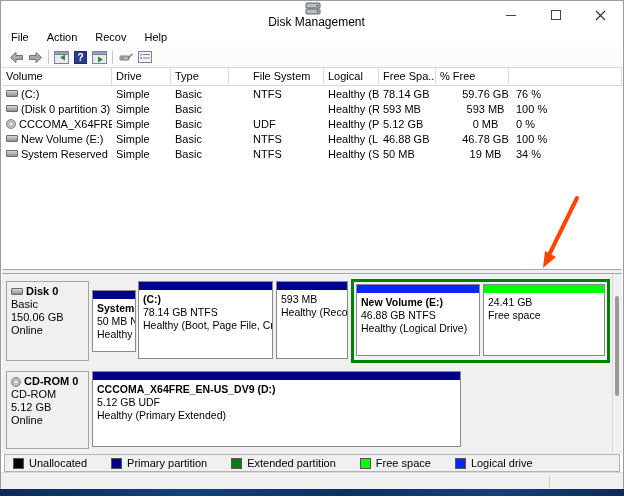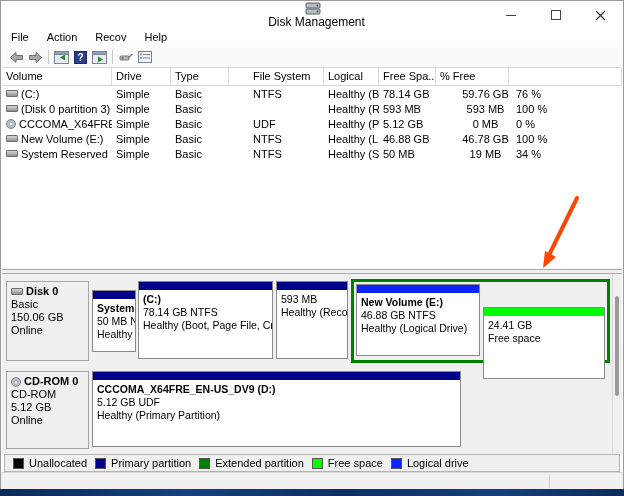--- a/index.html
+++ b/index.html
@@ -48,21 +48,21 @@
   .part { position: absolute; background: #fff; border: 1px solid #8a8a8a; }
   .pbar { height: 10px; border-bottom: 2px solid #fff; }
   .ptext { padding: 1px 4px; line-height: 13px; font-size: 10.5px; white-space: nowrap; overflow: hidden; }
   .pname { font-weight: bold; }
   .extframe { position: absolute; border: 3px solid #008000; background: #f0f0f0; padding: 2px; display: flex; gap: 3px; }
   .extframe .part { position: relative; }
   .vscroll { position: absolute; right: 2px; top: 0; width: 8px; height: 180px; background: #f0f0f0; border-left: 1px solid #dadada; }
   .vthumb { position: absolute; left: 2px; width: 4px; top: 22px; height: 100px; background: #9a9a9a; border-radius: 2px; }
 
   
-  .legendbar { position: absolute; top: 453px; left: 3px; right: 3px; height: 18px; background: #f0f0f0; border: 1px solid #b3b3b3; display: flex; align-items: center; padding-left: 8px; gap: 8px; }
+  .legendbar { position: absolute; top: 453px; left: 3px; right: 3px; height: 18px; background: #f0f0f0; border: 1px solid #b3b3b3; display: flex; align-items: center; padding-left: 8px; gap: 24px; }
   .leg-item { display: flex; align-items: center; gap: 5px; }
   .leg-sq { width: 11px; height: 11px; border: 1px solid #555; }
 
   
   .statusbar { position: absolute; top: 471px; left: 0; right: 0; height: 18px; background: #f0f0f0; border-top: 1px solid #d9d9d9; }
   .status-div { position: absolute; left: 548px; top: 2px; bottom: 2px; width: 1px; background: #cfcfcf; }
   .desktop-stripe { position: absolute; bottom: 0; left: 0; right: 0; height: 7px;
                     background: linear-gradient(90deg, #0c2a58, #14407e 30%, #0d2f63 55%, #153f7c 80%, #0c2a58); }
 
   .arrow-overlay { position: absolute; inset: 0; pointer-events: none; z-index: 50; }
@@ -281,21 +281,21 @@
 
       <div class="extframe" style="left:349px; top:5px; width:259px; height:84px;">
         <div class="part" style="width:124px; height:72px;">
           <div class="pbar" style="background-color: rgb(11, 36, 251);"></div>
           <div class="ptext">
             <div class="pname">New Volume  (E:)</div>
             <div>46.88 GB NTFS</div>
             <div>Healthy (Logical Drive)</div>
           </div>
         </div>
-        <div class="part" style="flex:1; height:72px;margin-top:23px;">
+        <div class="part" style="flex:1; height:72px;">
           <div class="pbar" style="background-color: rgb(0, 255, 0);"></div>
           <div class="ptext">
             <div class="pname"></div>
             <div>24.41 GB</div>
             <div>Free space</div>
           </div>
         </div>
       </div>
 
       <div class="diskinfo" style="top:97px; height:78px;">
@@ -306,21 +306,21 @@
         <div>CD-ROM</div>
         <div>5.12 GB</div>
         <div>Online</div>
       </div>
 
       <div class="part" style="left:90px; top:97px; width:369px; height:76px;">
         <div class="pbar" style="background-color: rgb(0, 0, 139);"></div>
         <div class="ptext">
           <div class="pname">CCCOMA_X64FRE_EN-US_DV9  (D:)</div>
           <div>5.12 GB UDF</div>
-          <div>Healthy (Primary Partition)</div>
+          <div>Healthy (Primary Extended)</div>
         </div>
       </div>
 
       <div class="vscroll">
         <div class="vthumb"></div>
       </div>
     </div>
 
     <div class="legendbar">
       <div class="leg-item">

